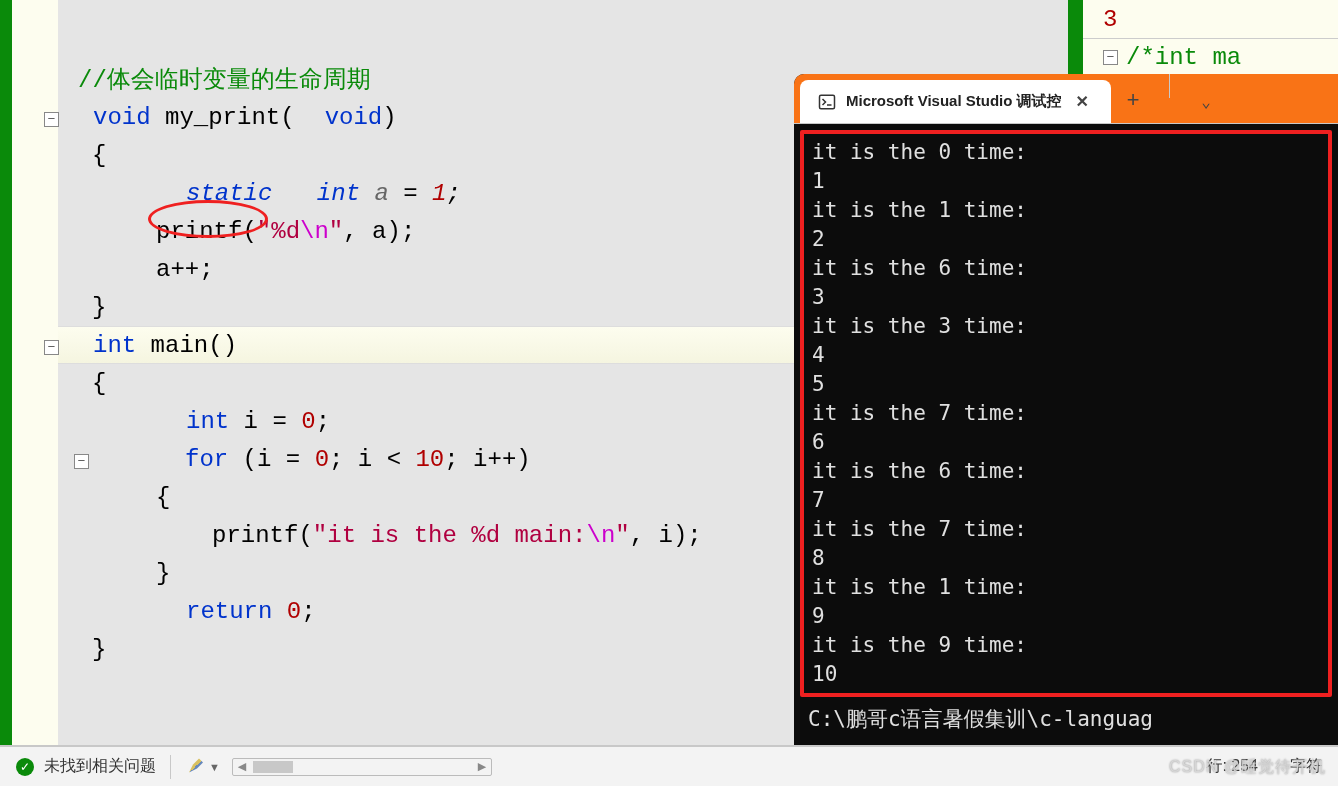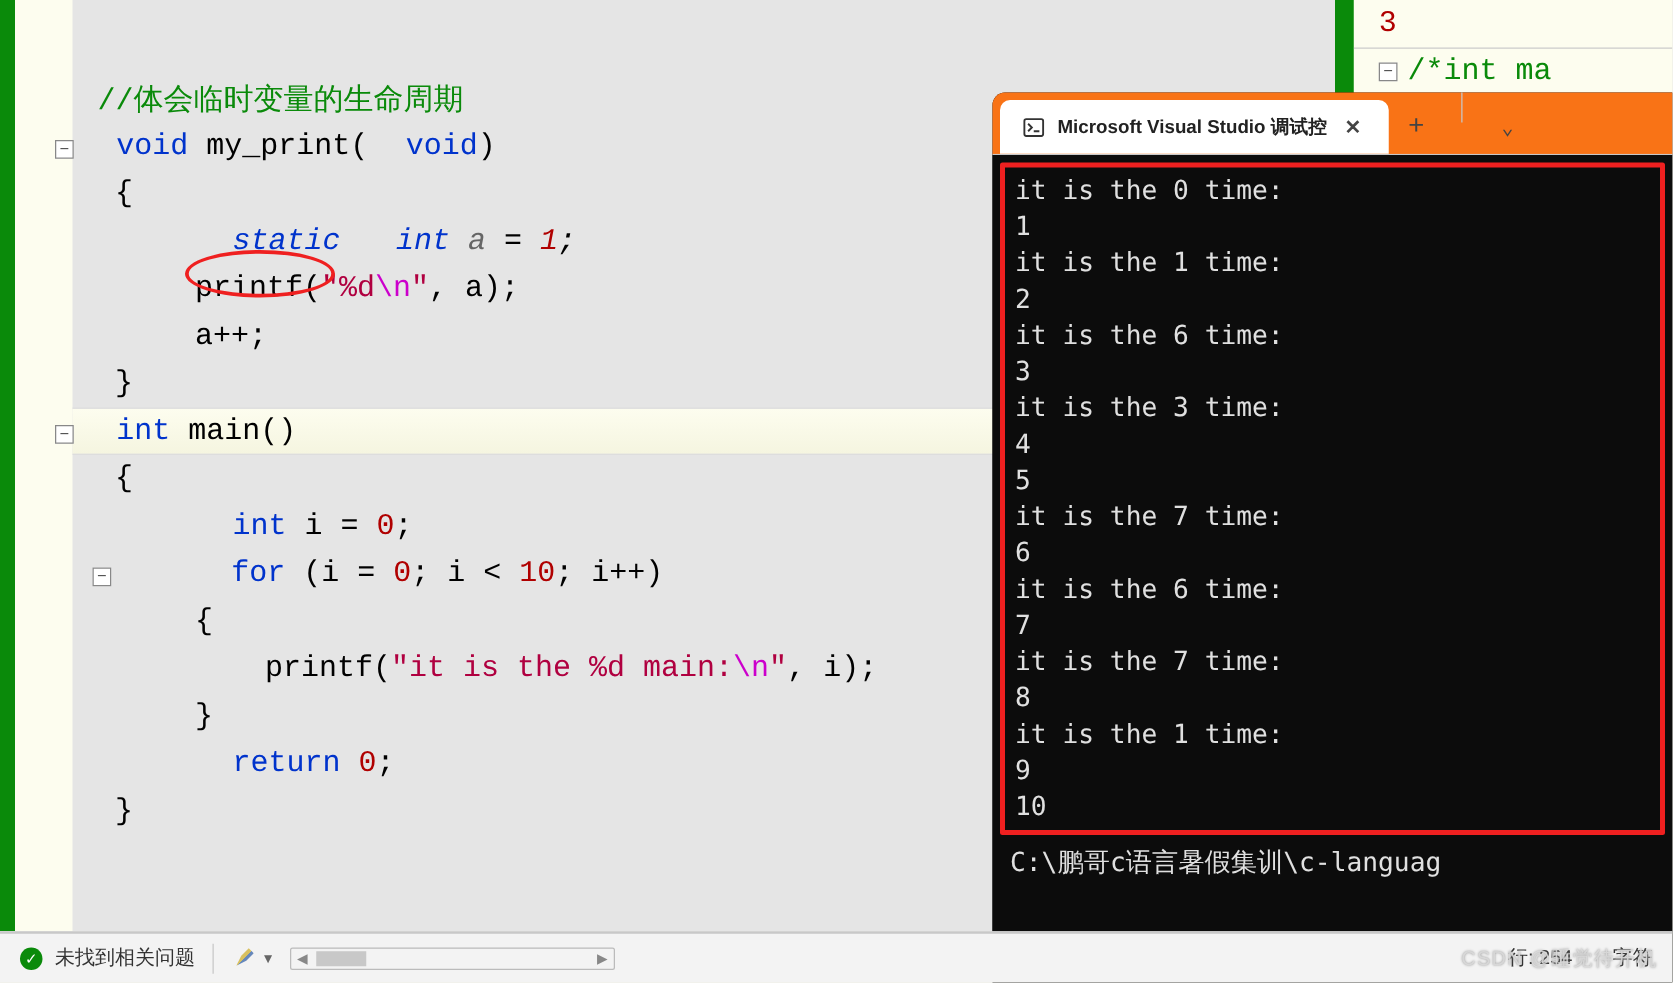--- a/index.html
+++ b/index.html
@@ -338,20 +338,21 @@
           <div>4</div>
           <div>5</div>
           <div>it is the 7 time:</div>
           <div>6</div>
           <div>it is the 6 time:</div>
           <div>7</div>
           <div>it is the 7 time:</div>
           <div>8</div>
           <div>it is the 1 time:</div>
           <div>9</div>
+          <div>it is the 9 time:</div>
           <div>10</div>
         </div>
     </div>
     <div class="console-path">C:\鹏哥c语言暑假集训\c-languag</div>
   </div>
 </div>
 
 <div class="statusbar">
   <div class="status-left">
     <span class="green-check">✓</span>

